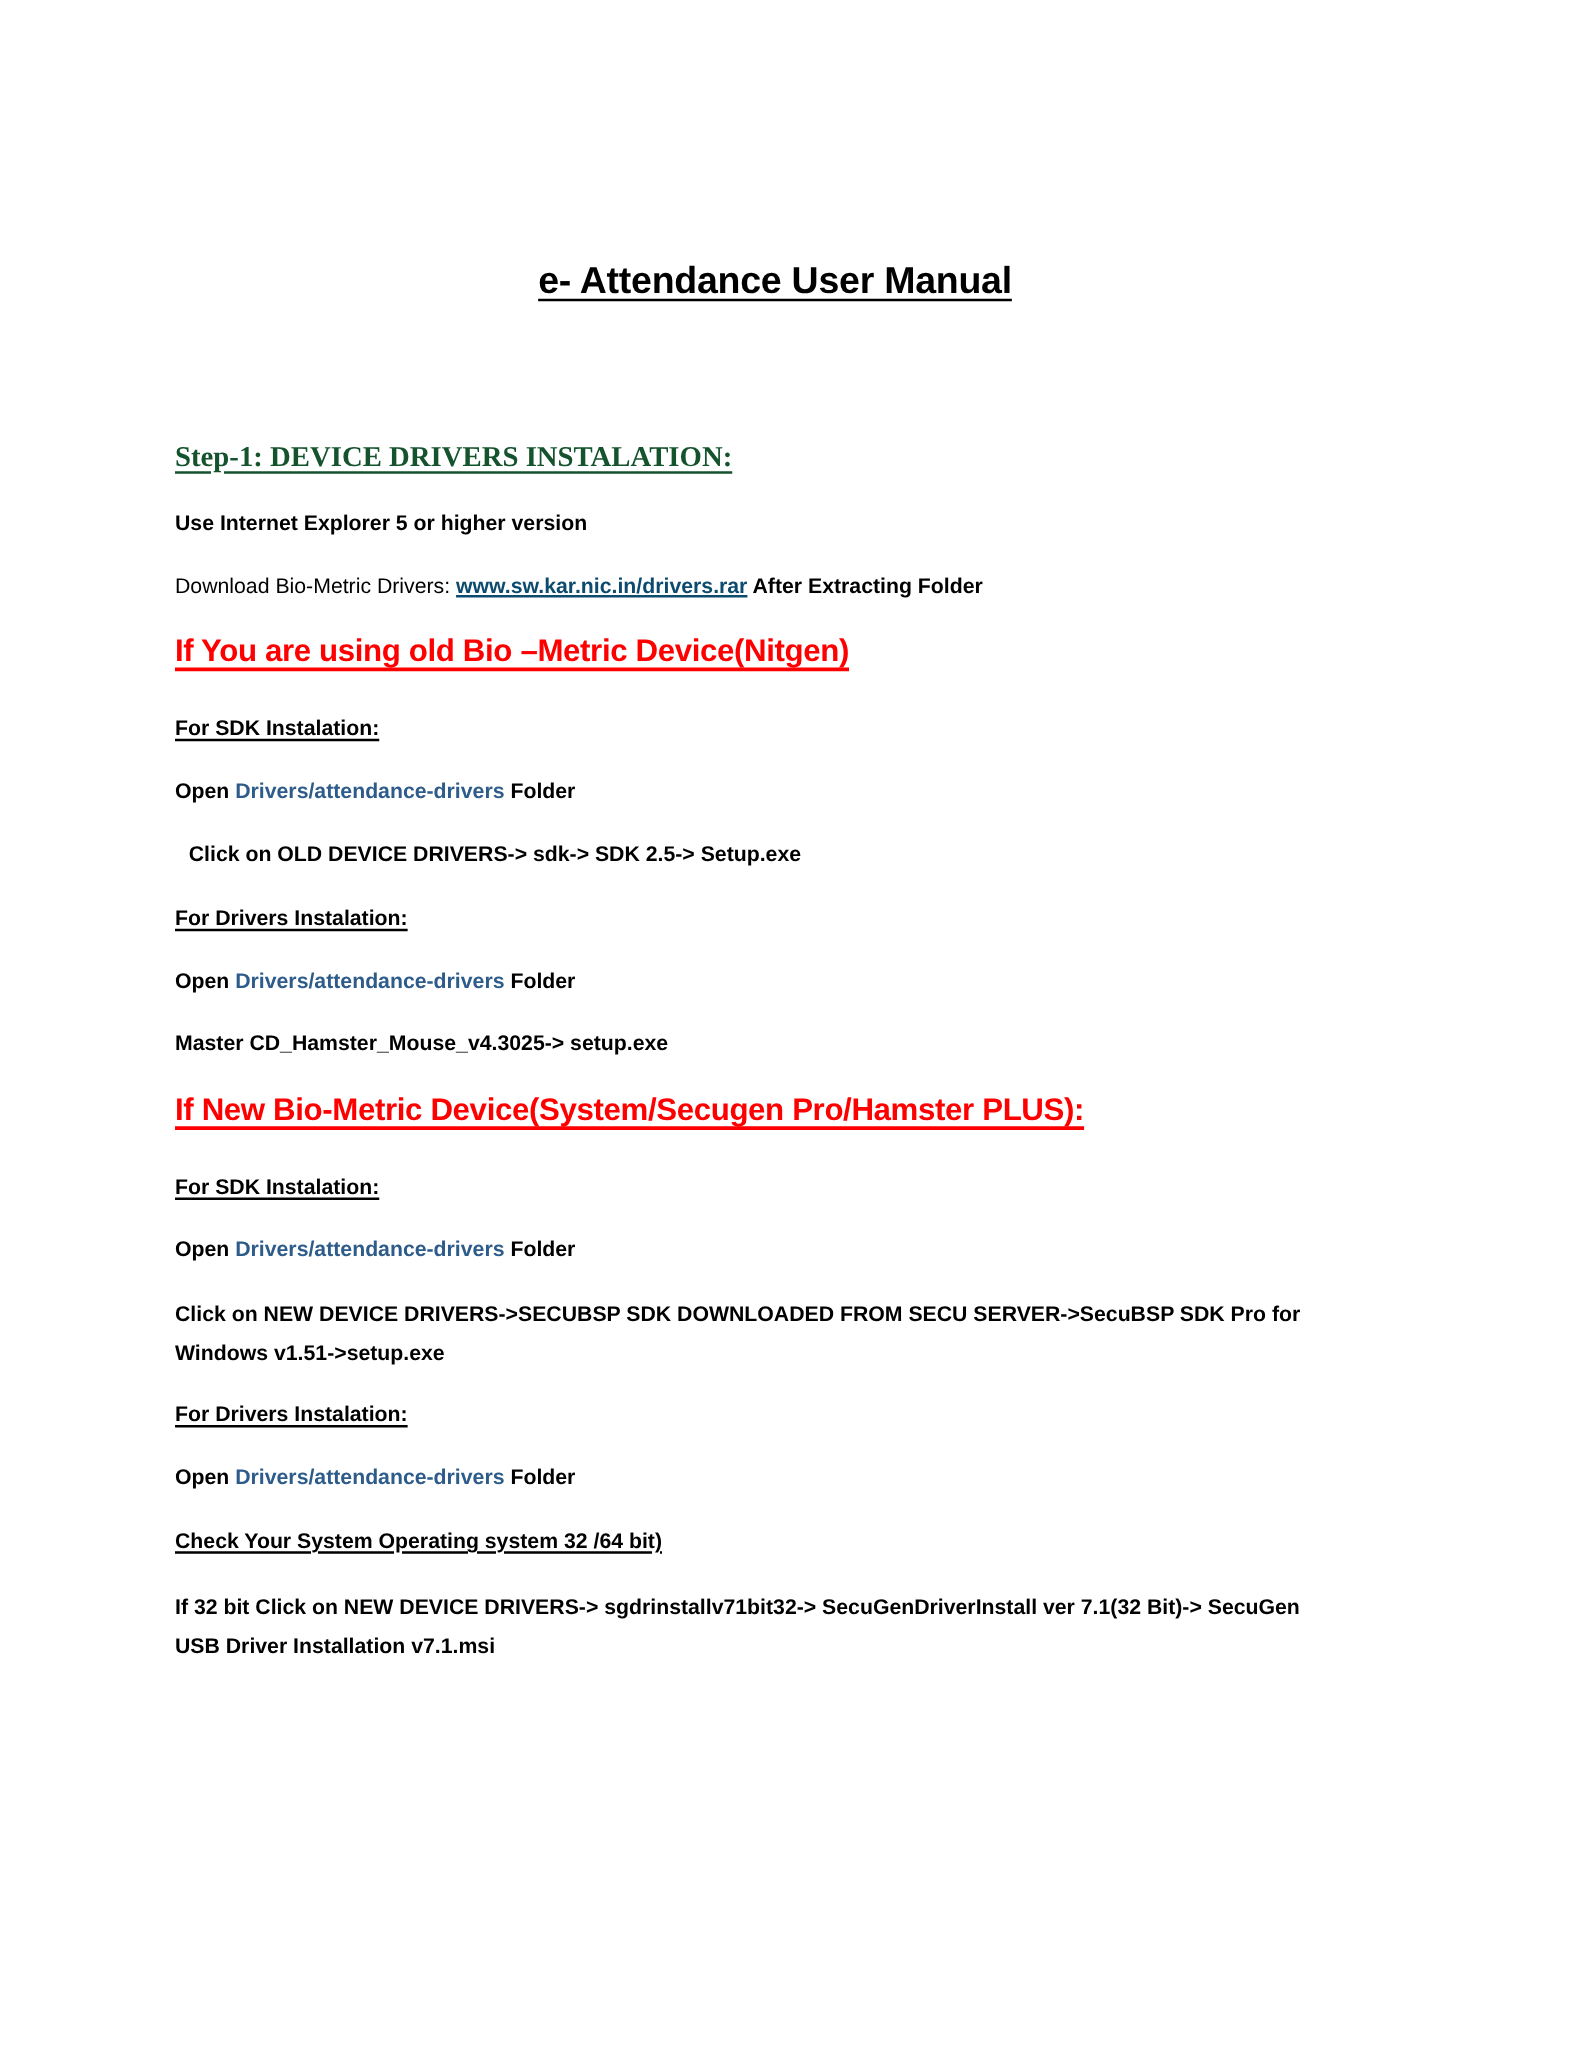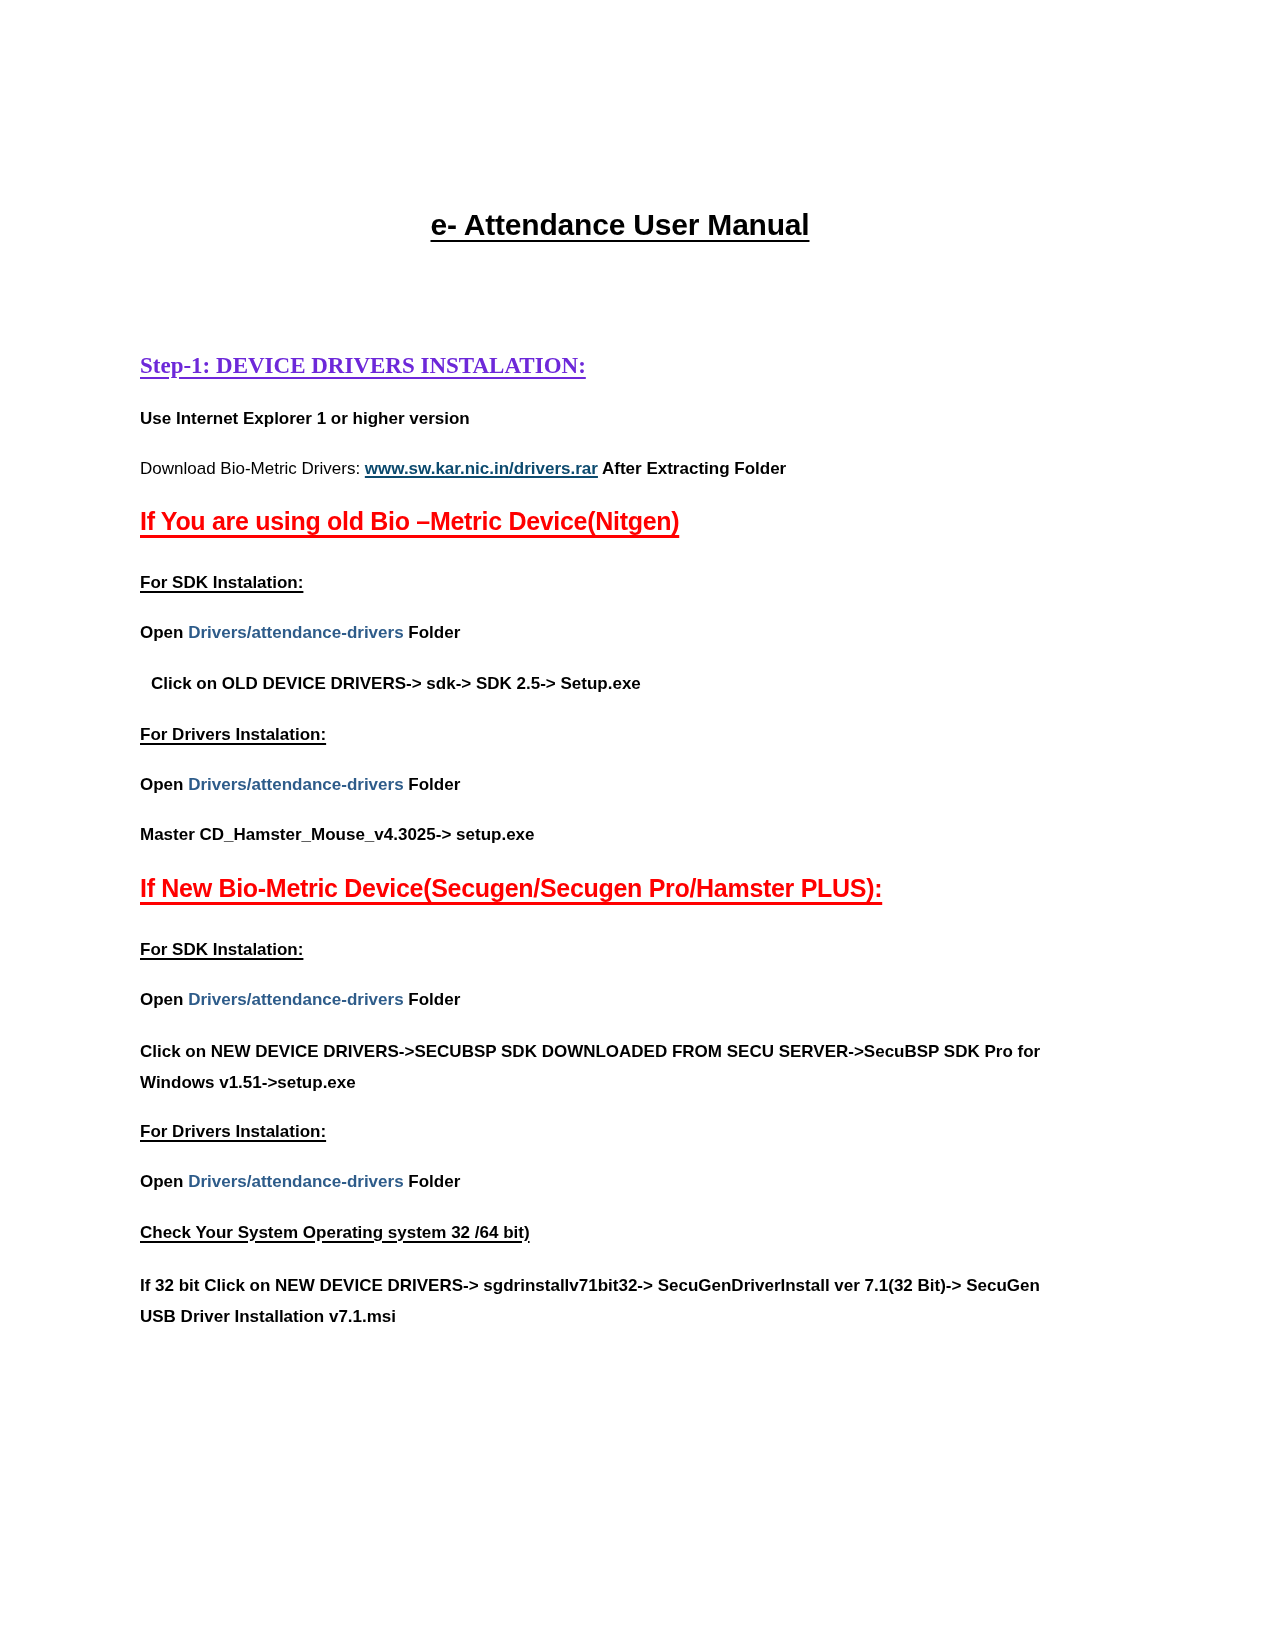--- a/index.html
+++ b/index.html
@@ -64,21 +64,21 @@
   }
   .para.normal { font-weight: normal; }
 
   .para.wide { width: 935px; }
 
   
   .red-head-serif {
     position: absolute;
     left: 0;
     width: 960px;
-    color: #6d28d9;
+    color: #14532d;
     font-family: "Liberation Serif", serif;
     font-weight: bold;
     font-size: 23px;
     line-height: 28px;
   }
   .red-head-serif .ul {
     text-decoration: underline;
     text-underline-offset: 4px;
     text-decoration-thickness: 2px;
   }
@@ -122,39 +122,39 @@
 </head>
 <body>
 
 <div class="page">
   <div class="content">
 
     <h1 class="doc-title"><span class="ul">e- Attendance User Manual</span></h1>
 
     <div class="red-head-serif" style="top:352px;"><span class="ul">Step-1: DEVICE DRIVERS INSTALATION:</span></div>
 
-    <div class="para" style="top:405px;"><span>Use Internet Explorer 1 or higher version</span></div>
+    <div class="para" style="top:405px;"><span>Use Internet Explorer 5 or higher version</span></div>
 
     <div class="para normal" style="top:455px;"><span>Download Bio-Metric  Drivers: </span><a class="link" href="#">www.sw.kar.nic.in/drivers.rar</a><span class="bold">  After Extracting Folder</span></div>
 
     <div class="red-head-sans" style="top:505px;"><span class="ul">If You are using old Bio –Metric Device(Nitgen)</span></div>
 
     <div class="para" style="top:569px;"><span class="u">For SDK Instalation:</span></div>
 
     <div class="para" style="top:619px;"><span>Open </span><span class="path">Drivers/attendance-drivers</span><span> Folder</span></div>
 
     <div class="para" style="top:670px;margin-left:11px;"><span>Click on OLD DEVICE DRIVERS-&gt; sdk-&gt; SDK 2.5-&gt; Setup.exe</span></div>
 
     <div class="para" style="top:721px;"><span class="u"> For Drivers  Instalation:</span></div>
 
     <div class="para" style="top:771px;"><span>Open </span><span class="path">Drivers/attendance-drivers</span><span> Folder</span></div>
 
     <div class="para" style="top:821px;"><span> Master CD_Hamster_Mouse_v4.3025-&gt; setup.exe</span></div>
 
-    <div class="red-head-sans" style="top:872px;"><span class="ul">If New Bio-Metric Device(Secugen/Secugen Pro/Hamster PLUS):</span></div>
+    <div class="red-head-sans" style="top:872px;"><span class="ul">If New Bio-Metric Device(System/Secugen Pro/Hamster PLUS):</span></div>
 
     <div class="para" style="top:936px;"><span class="u">For SDK Instalation:</span></div>
 
     <div class="para" style="top:986px;"><span>Open </span><span class="path">Drivers/attendance-drivers</span><span> Folder</span></div>
 
     <div class="para wide" style="top:1036px; line-height:31px;"><span>Click on NEW DEVICE DRIVERS-&gt;SECUBSP SDK DOWNLOADED FROM SECU SERVER-&gt;SecuBSP SDK Pro for Windows v1.51-&gt;setup.exe</span></div>
 
     <div class="para" style="top:1118px;"><span class="u">For Drivers  Instalation:</span></div>
 
     <div class="para" style="top:1168px;"><span>Open </span><span class="path">Drivers/attendance-drivers</span><span> Folder</span></div>

